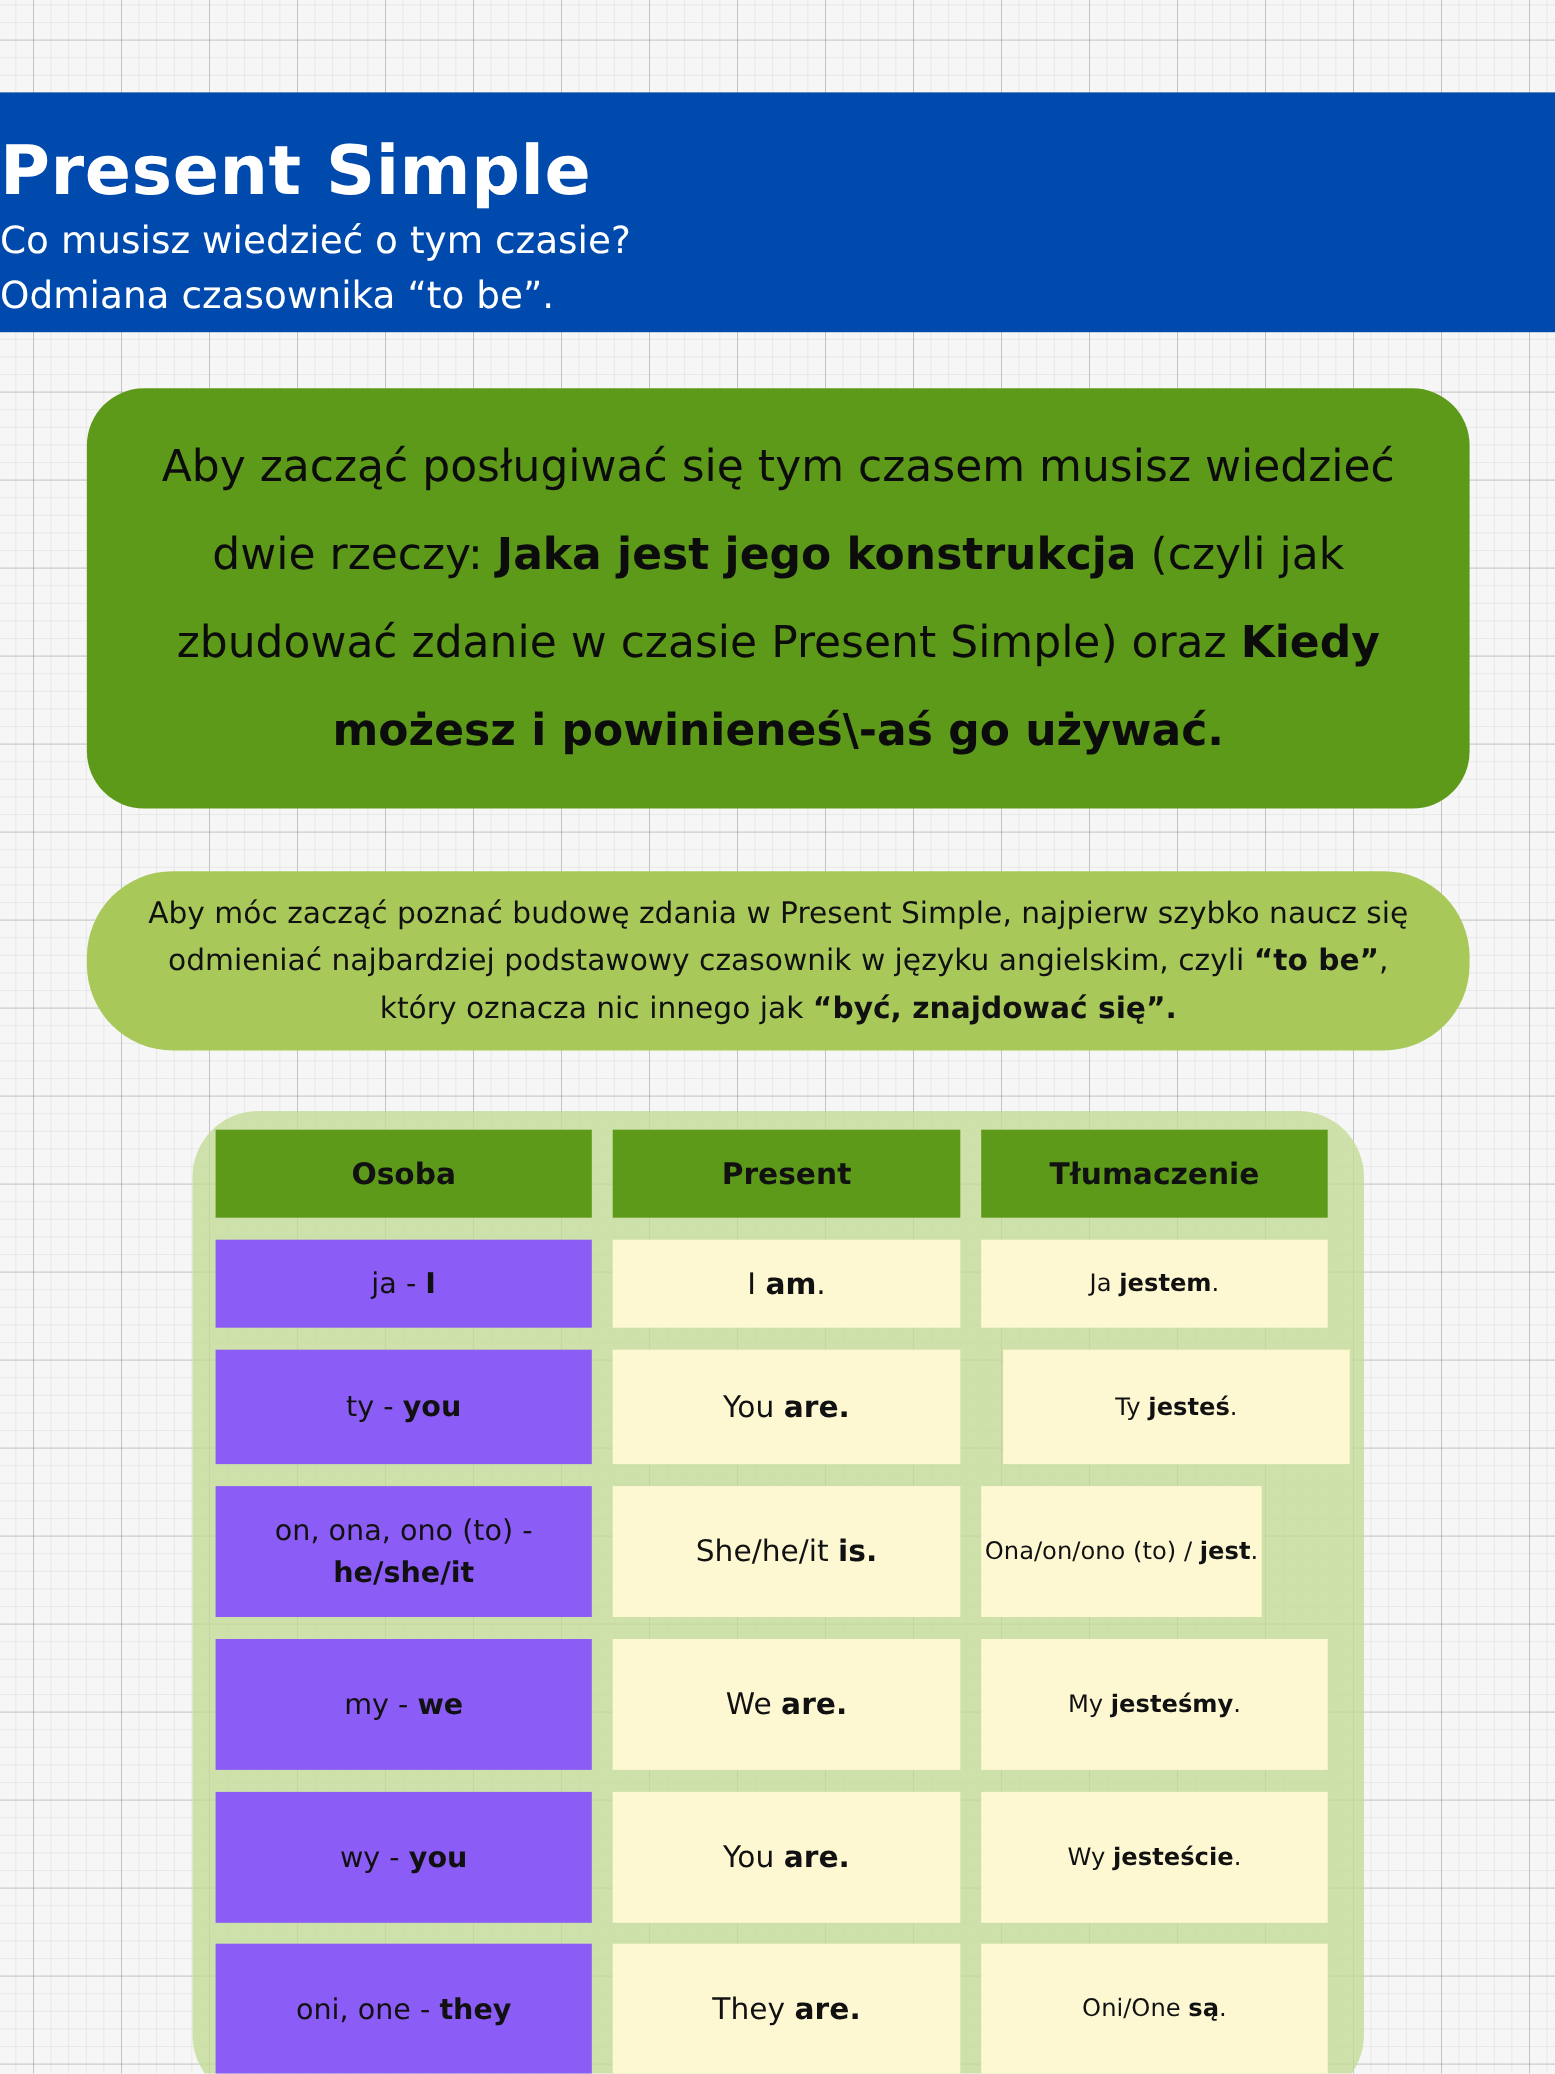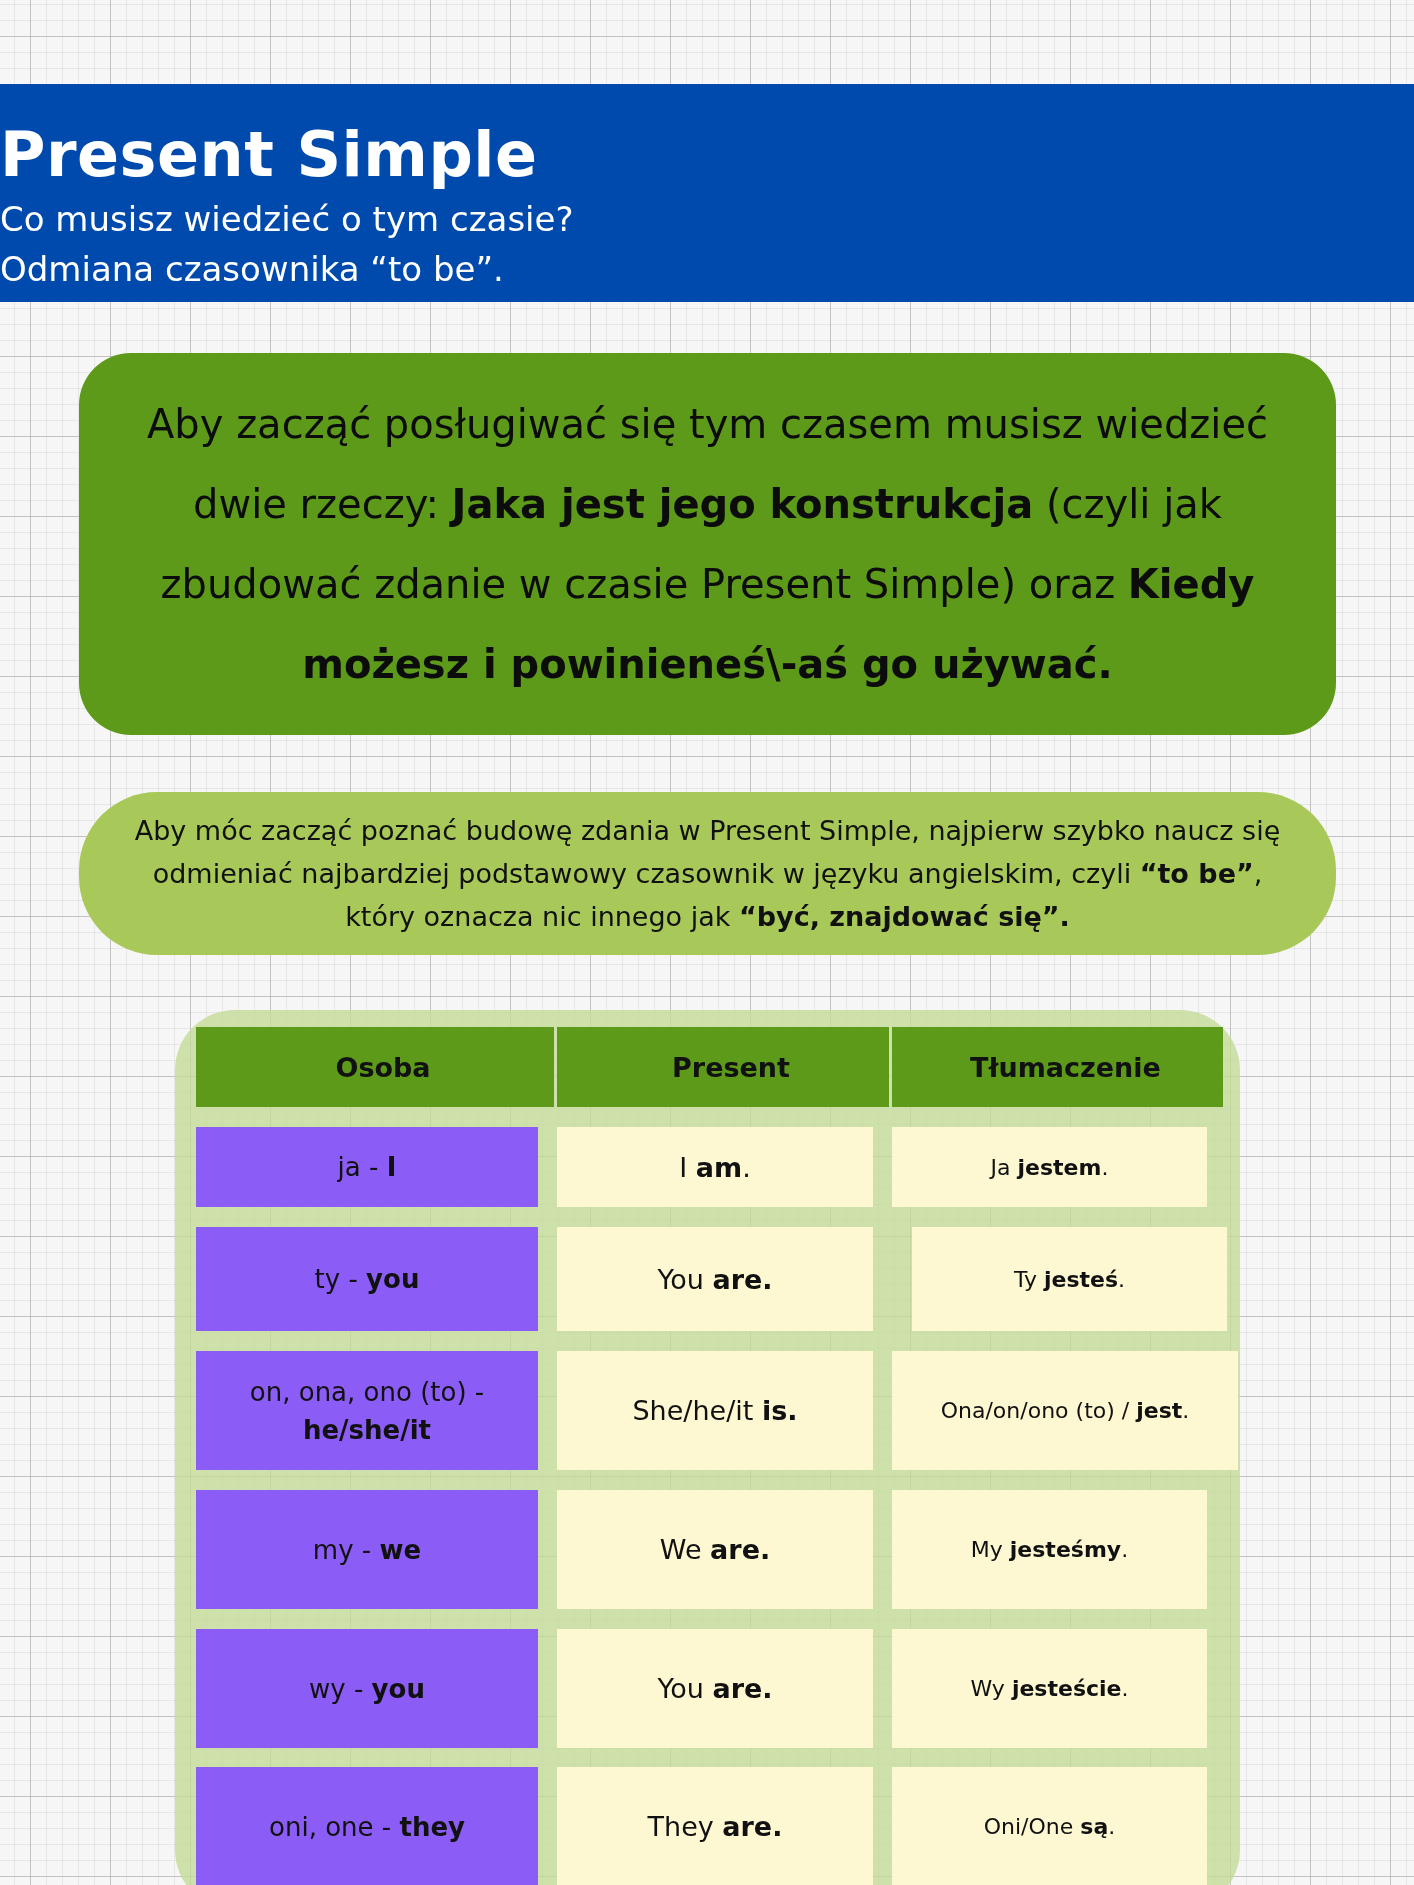--- a/index.html
+++ b/index.html
@@ -54,21 +54,21 @@
   }
   b { font-weight: bold; }
   .table-wrap {
     position: absolute; left: 175px; top: 1010px; width: 1065px; height: 900px;
     background: rgba(196,219,150,0.78); border-radius: 60px;
   }
   .cell {
     position: absolute; display: flex; align-items: center; justify-content: center;
     text-align: center; font-family: "DejaVu Sans", sans-serif; color: #111;
   }
-  .hcell { background: #5e9a1a; font-weight: bold; font-size: 27px; padding-left: 16px; }
+  .hcell { background: #5e9a1a; font-weight: bold; font-size: 27px; }
   .c1 { background: #8b5cf6; font-size: 26px; line-height: 38px; text-align: right; }
   .c2 { background: #fdf8d2; font-size: 27px; }
   .c3 { background: #fdf8d2; font-size: 22px; }
 </style>
 </head>
 <body>
 
 <div class="header-band">
   <div class="title">Present Simple</div>
   <div class="sub1">Co musisz wiedzieć o tym czasie?</div>
@@ -111,21 +111,21 @@
       <span><span>Ty </span><b>jesteś</b><span>.</span></span>
     </div>
 
   <div class="cell c1" style="left:196px;top:1351px;width:342px;height:119px;flex-direction:column;">
       <span>on, ona, ono (to) -</span>
       <b>he/she/it</b>
     </div>
   <div class="cell c2" style="left:557px;top:1351px;width:316px;height:119px;">
       <span><span>She/he/it </span><b>is.</b></span>
     </div>
-  <div class="cell c3" style="left:892px;top:1351px;width:346px;height:119px;">
+  <div class="cell c3" style="left:892px;top:1351px;width:255px;height:119px;">
       <span><span>Ona/on/ono (to) / </span><b>jest</b><span>.</span></span>
     </div>
 
   <div class="cell c1" style="left:196px;top:1490px;width:342px;height:119px;">
       <span><span>my - </span><b>we</b></span>
     </div>
   <div class="cell c2" style="left:557px;top:1490px;width:316px;height:119px;">
       <span><span>We </span><b>are.</b></span>
     </div>
   <div class="cell c3" style="left:892px;top:1490px;width:315px;height:119px;">

